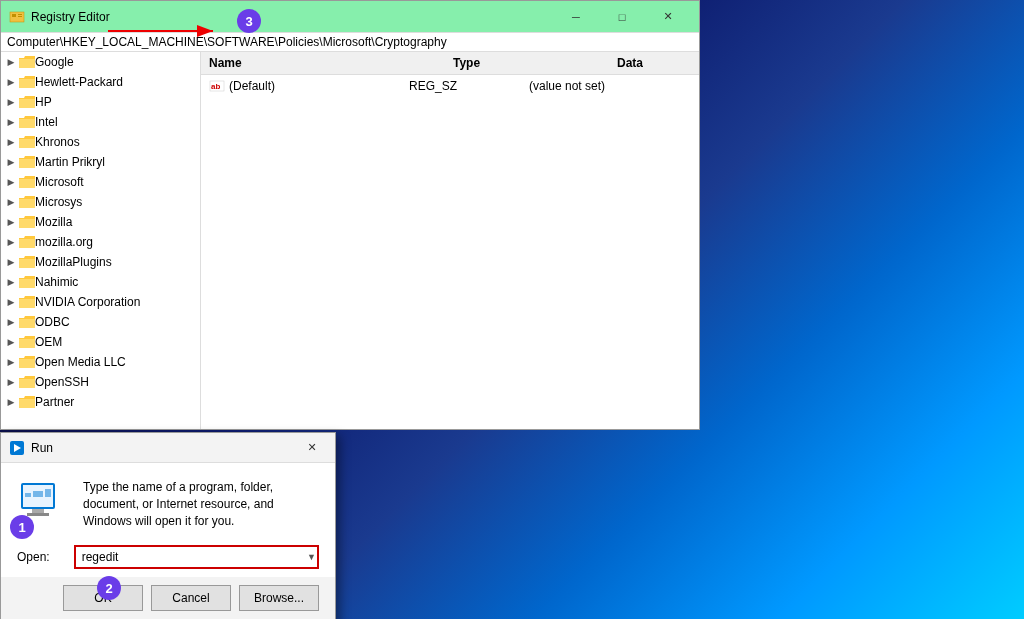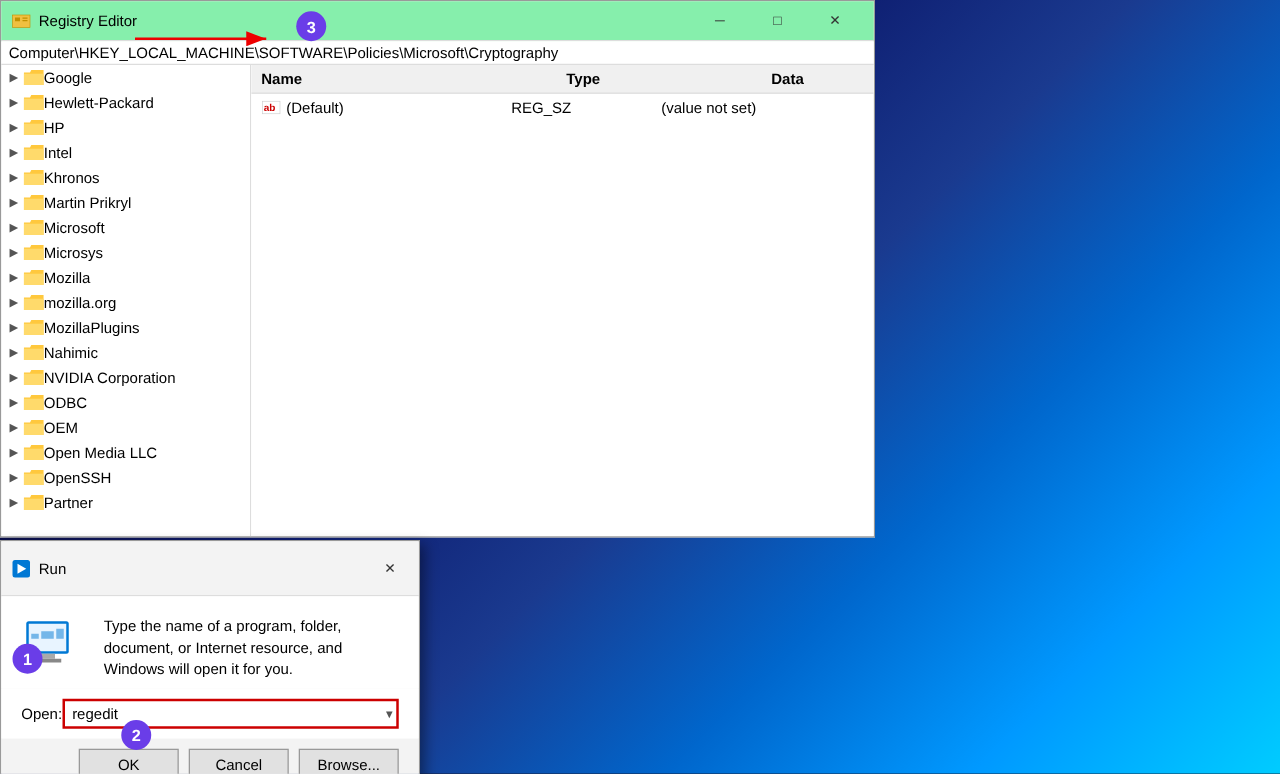--- a/index.html
+++ b/index.html
@@ -177,21 +177,21 @@
       z-index: 30;
     }
 
     .run-titlebar {
       display: flex;
       align-items: center;
       justify-content: space-between;
       background: #f3f3f3;
       padding: 6px 8px;
       border-bottom: 1px solid #ddd;
-      height: 44px;
+      height: 30px;
     }
 
     .run-titlebar-left {
       display: flex;
       align-items: center;
       gap: 6px;
     }
 
     .run-content {
       padding: 16px 16px 8px 16px;
@@ -203,21 +203,21 @@
 
     .run-icon-area {
       flex-shrink: 0;
     }
 
     .run-input-row {
       display: flex;
       align-items: center;
       padding: 8px 16px;
       background: #fff;
-      gap: 0;
+      gap: 24px;
     }
 
     .run-label {
       font-size: 12px;
       white-space: nowrap;
     }
 
     .run-input-wrapper {
       flex: 1;
       position: relative;

